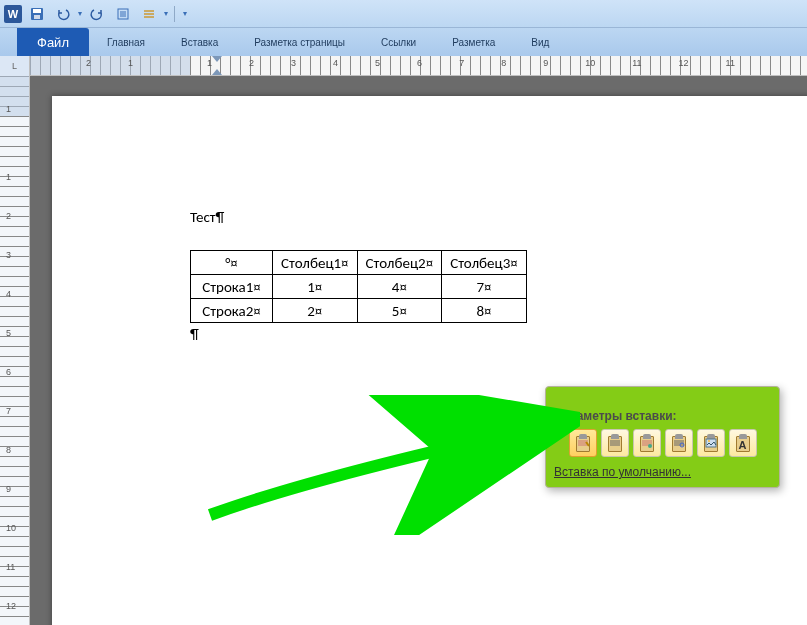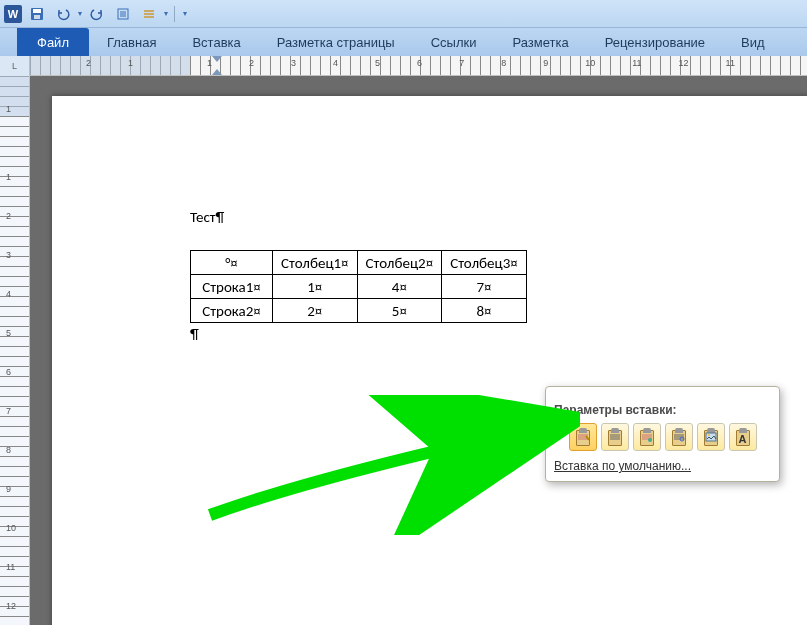--- a/index.html
+++ b/index.html
@@ -53,21 +53,21 @@
     padding: 0 20px;
     display: flex; align-items: center;
     font-size: 13px;
     cursor: pointer;
     border-top-right-radius: 3px;
   }
   .rtab {
     padding: 0 18px;
     display: flex; align-items: center;
     color: #1e3a5c;
-    font-size: 13px;
+    font-size: 10px;
     cursor: pointer;
   }
 
   
   .ruler-row {
     height: 20px;
     background: #f3f6fa;
     border-bottom: 1px solid #c0c0c0;
     display: flex;
     position: relative;
@@ -180,25 +180,25 @@
     min-width: 82px;
     height: 24px;
   }
   .para-mark { margin-top: 2px; }
 
   
   .paste-pop {
     position: absolute;
     left: 545px; top: 386px;
     width: 235px;
-    background: #ffffff;
+    background: #84cc16;
     border: 1px solid #b5b29c;
     border-radius: 4px;
     box-shadow: 2px 3px 8px rgba(0,0,0,0.3);
-    padding: 16px 8px 8px 8px;
+    padding: 22px 8px 8px 8px;
     font-size: 12px;
   }
   .paste-title {
     font-weight: bold;
     color: #4b4b4b;
     margin-bottom: 6px;
   }
   .paste-row {
     display: flex;
     gap: 4px;
@@ -281,21 +281,20 @@
   <span style="font-size:8px;color:#3a6fb7;margin-left:2px">▾</span>
 </div>
 
 <div class="ribbon-tabs">
   <div class="file-tab">Файл</div>
   <div class="rtab">Главная</div>
   <div class="rtab">Вставка</div>
   <div class="rtab">Разметка страницы</div>
   <div class="rtab">Ссылки</div>
   <div class="rtab">Разметка</div>
-  <div class="rtab">Рецензирование</div>
   <div class="rtab">Вид</div>
 </div>
 
 <div class="ruler-row">
   <div class="ruler-corner">L</div>
   <div class="h-ruler">
     <div class="h-ruler-margin"></div>
     <div class="indent-marker"></div>
     <div class="indent-marker2"></div>
     <div class="h-ruler-nums">

